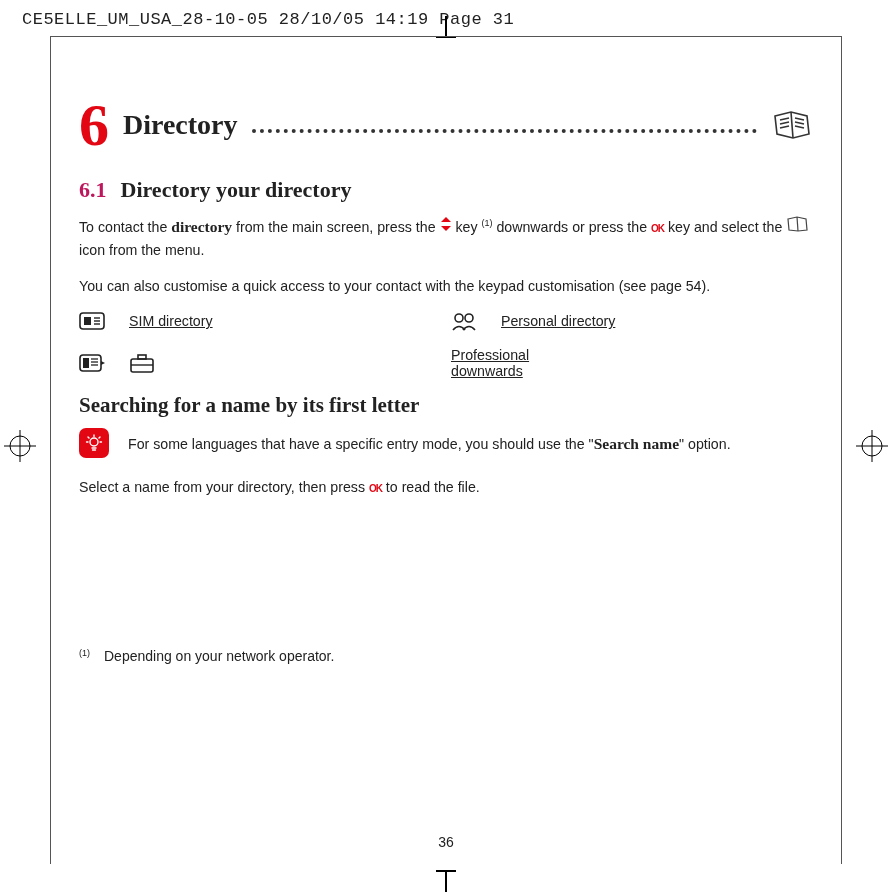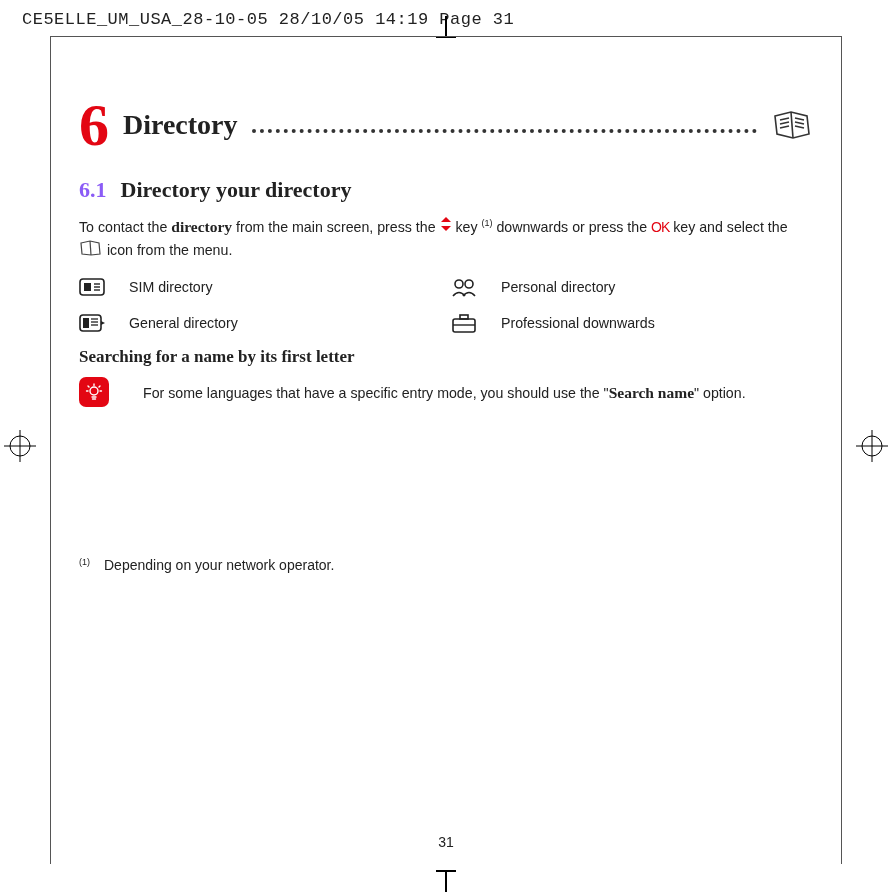--- a/index.html
+++ b/index.html
@@ -111,51 +111,52 @@
     top: 6px;
   }
   .chapter-icon { width: 42px; height: 30px; }
   .section-title {
     font-family: Georgia, "Times New Roman", serif;
     font-weight: 700;
     font-size: 22px;
     color: #222;
     margin-bottom: 12px;
   }
-  .section-title .num { color: #8b5cf6; margin-right: 14px; }
+  .section-title .num { color: #be185d; margin-right: 14px; }
   p { font-size: 14.2px; line-height: 1.55; margin: 0 0 14px 0; }
   .bold { font-family: Georgia, serif; font-weight: 700; font-size: 15.5px; }
   .sup { font-size: 9px; vertical-align: super; }
   .inline-icon {
     display: inline-block;
     vertical-align: middle;
     position: relative;
     top: -1px;
   }
   .ok-text {
     color: #e30613;
-    font-weight: 400;
+    font-weight: 700;
     font-family: Arial, sans-serif;
     letter-spacing: -1px;
-    font-size: 14px;
+    font-size: 10px;
   }
   .dir-grid {
     display: grid;
     grid-template-columns: 40px 1fr 40px 1fr;
     column-gap: 10px;
     row-gap: 16px;
     align-items: center;
     margin: 6px 0 14px 0;
     font-size: 14.2px;
+    text-decoration: underline;
   }
   .dir-icon { width: 26px; height: 20px; }
   .sub-heading {
     font-family: Georgia, serif;
     font-weight: 700;
-    font-size: 17px;
+    font-size: 21px;
     margin: 10px 0 10px 0;
   }
   .tip-row {
     display: flex;
     align-items: flex-start;
     gap: 18px;
     margin-bottom: 18px;
   }
   .tip-badge {
     width: 30px;
@@ -242,20 +243,21 @@
     <span> key and select the </span>
     <span class="inline-icon"><svg width="24" height="16" viewBox="0 0 24 16">
           <g fill="none" stroke="#444" stroke-width="1.2">
             <path d="M2 3 L11 1 L20 3 L21 14 L12 15 L3 14 Z"></path>
             <path d="M11 1 L12 15"></path>
           </g>
         </svg></span>
     <span> icon from the menu.</span>
   </p>
 
+  <p>You can also customise a quick access to your contact with the keypad customisation (see page 54).</p>
 
 
   <div class="dir-grid">
     <span class="dir-icon"><svg viewBox="0 0 26 20">
           <rect x="1" y="2" width="24" height="16" rx="3" fill="none" stroke="#222" stroke-width="1.6"></rect>
           <rect x="5" y="6" width="7" height="8" fill="#222"></rect>
           <line x1="15" y1="7" x2="21" y2="7" stroke="#222" stroke-width="1.4"></line>
           <line x1="15" y1="10" x2="21" y2="10" stroke="#222" stroke-width="1.4"></line>
           <line x1="15" y1="13" x2="21" y2="13" stroke="#222" stroke-width="1.4"></line>
         </svg></span>
@@ -269,21 +271,20 @@
     <span>Personal directory</span>
 
     <span class="dir-icon"><svg viewBox="0 0 26 20">
           <rect x="1" y="2" width="21" height="16" rx="3" fill="none" stroke="#222" stroke-width="1.6"></rect>
           <rect x="4" y="5" width="6" height="10" fill="#222"></rect>
           <line x1="12" y1="6" x2="19" y2="6" stroke="#222" stroke-width="1.3"></line>
           <line x1="12" y1="9" x2="19" y2="9" stroke="#222" stroke-width="1.3"></line>
           <line x1="12" y1="12" x2="19" y2="12" stroke="#222" stroke-width="1.3"></line>
           <polygon points="22,8 26,10 22,12" fill="#222"></polygon>
         </svg></span>
-    <span>General directory</span>
     <span class="dir-icon"><svg viewBox="0 0 26 20">
           <rect x="2" y="6" width="22" height="13" rx="2" fill="none" stroke="#222" stroke-width="1.6"></rect>
           <rect x="9" y="2" width="8" height="4" fill="none" stroke="#222" stroke-width="1.6"></rect>
           <line x1="2" y1="12" x2="24" y2="12" stroke="#222" stroke-width="1.4"></line>
         </svg></span>
     <span>Professional downwards</span>
   </div>
 
 
   <div class="sub-heading">Searching for a name by its first letter</div>
@@ -297,27 +298,30 @@
             <line x1="9" y1="1" x2="9" y2="2.5"></line>
             <line x1="3" y1="3" x2="4" y2="4"></line>
             <line x1="15" y1="3" x2="14" y2="4"></line>
             <line x1="1.5" y1="8" x2="3" y2="8"></line>
             <line x1="15" y1="8" x2="16.5" y2="8"></line>
             <line x1="7" y1="14" x2="11" y2="14"></line>
             <line x1="7.5" y1="16" x2="10.5" y2="16"></line>
           </g>
         </svg>
     </span>
-    <p style="margin:4px 0 0 16px;">
+    <p style="margin:4px 0 0 1px;">
       <span>For some languages that have a specific entry mode, you should use the "</span><span class="bold">Search name</span><span>" option.</span>
     </p>
   </div>
 
 
+  <p>
+    <span>Select a name from your directory, then press </span><span class="ok-text">OK</span><span> to read the file.</span>
+  </p>
 
   <div class="footnote-wrap">
     <span class="mk">(1)</span>
     <span>Depending on your network operator.</span>
   </div>
 
-  <div class="page-num">31</div>
+  <div class="page-num">36</div>
 
 </div>
 
 </body></html>

